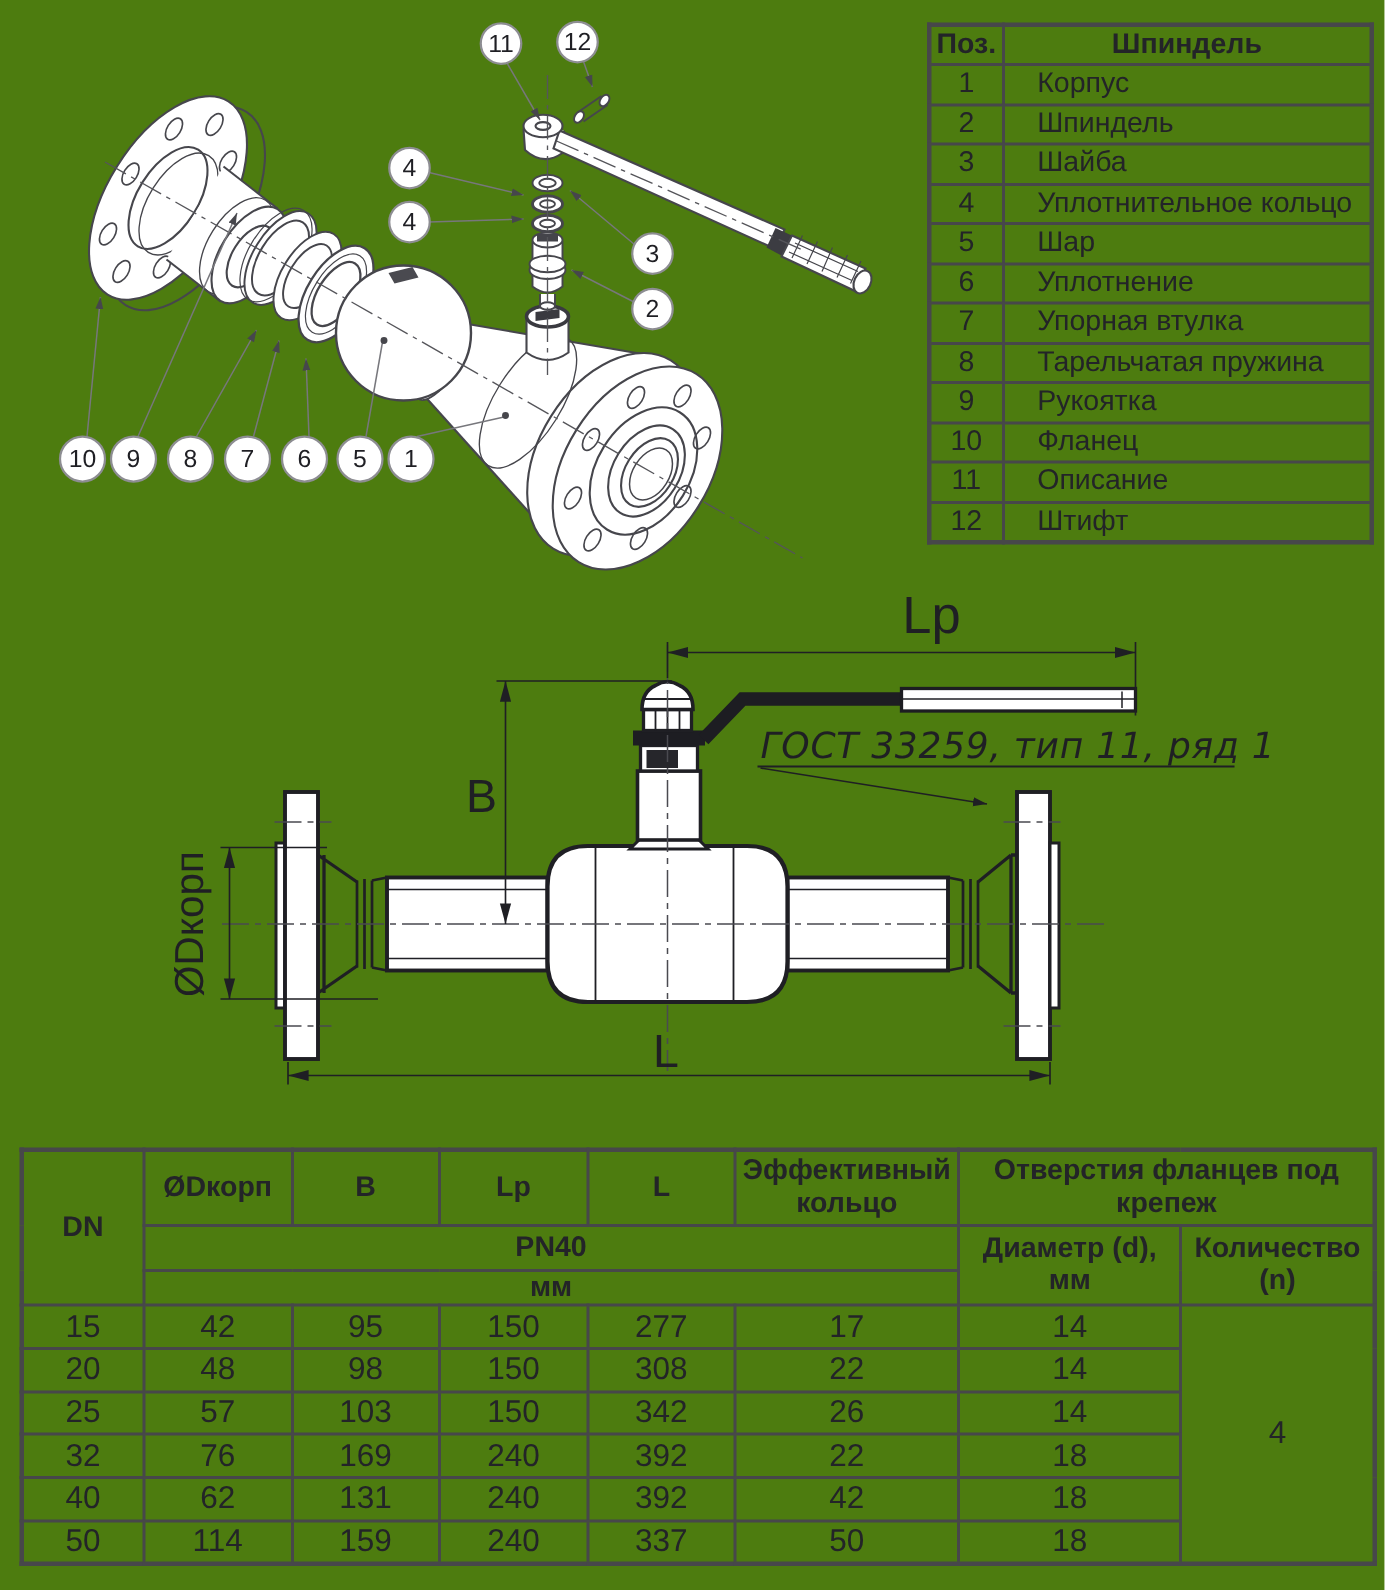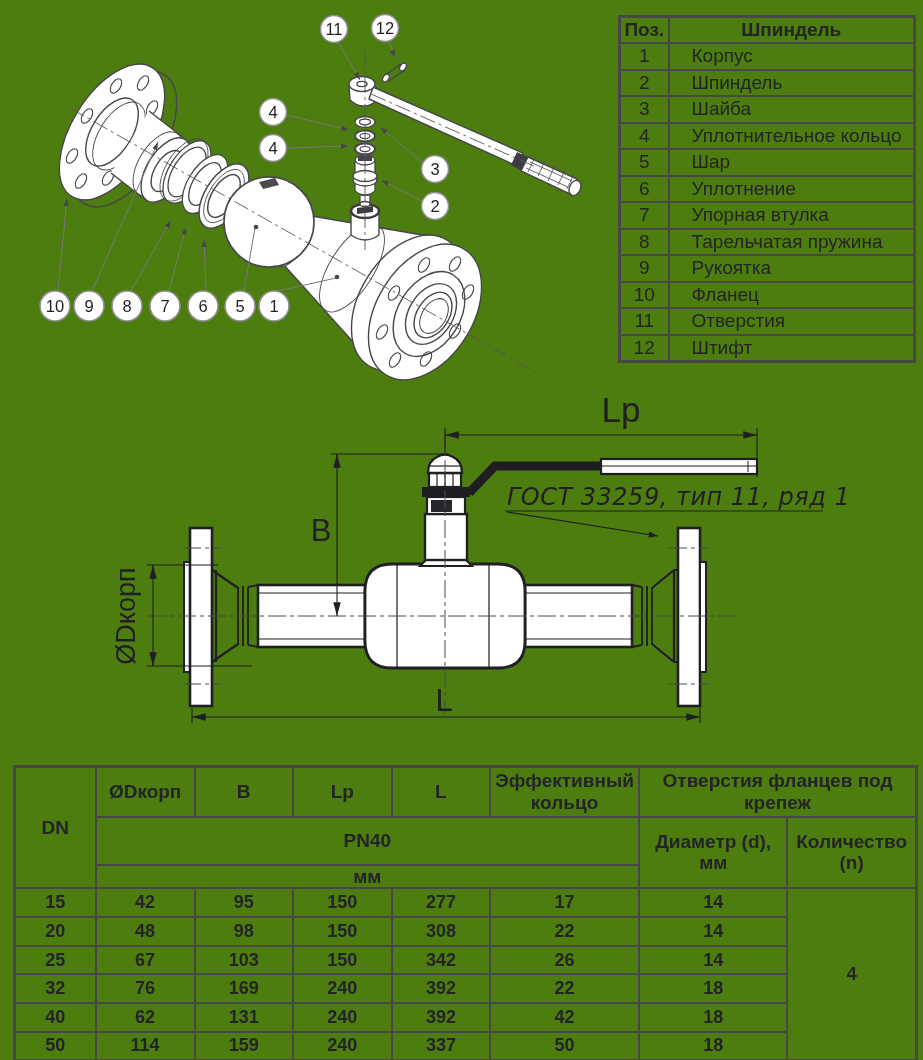--- a/index.html
+++ b/index.html
@@ -14,22 +14,22 @@
   #parts-table{position:absolute;left:618px;top:15px;}
   #parts-table table{width:295px;border:3px solid #47474a;}
   #parts-table tr{height:26.5px;}
   #parts-table th{font-size:19px;font-weight:bold;}
   #parts-table td{font-size:19px;font-weight:normal;}
   #parts-table td.desc{text-align:left;padding-left:22px;}
   
   #dims-table{position:absolute;left:13px;top:765px;}
   #dims-table table{width:905px;border:3px solid #47474a;}
   #dims-table th{font-size:19px;font-weight:bold;line-height:1.15;}
-  #dims-table td{font-size:18px;font-weight:bold;}
-  tr.hr1{height:50px;} tr.hr2{height:48px;} tr.hr3{height:22px;}
+  #dims-table td{font-size:21px;font-weight:normal;}
+  tr.hr1{height:50px;} tr.hr2{height:30px;} tr.hr3{height:22px;}
   tr.dr{height:28.7px;}
   
   #exploded-svg{position:absolute;left:0;top:0;}
   #dim-svg{position:absolute;left:0;top:390px;}
 </style>
 </head>
 <body>
 
 <div id="page">
 
@@ -281,21 +281,21 @@
       <tr>
             <td>9</td>
             <td class="desc">Рукоятка</td>
           </tr>
       <tr>
             <td>10</td>
             <td class="desc">Фланец</td>
           </tr>
       <tr>
             <td>11</td>
-            <td class="desc">Отверстия</td>
+            <td class="desc">Описание</td>
           </tr>
       <tr>
             <td>12</td>
             <td class="desc">Штифт</td>
           </tr>
     </tbody>
       </table>
   </div>
 
   <svg id="dim-svg" width="923" height="360" viewBox="0 390 923 360">
@@ -416,21 +416,21 @@
         <td>20</td>
         <td>48</td>
         <td>98</td>
         <td>150</td>
         <td>308</td>
         <td>22</td>
         <td>14</td>
       </tr>
       <tr class="dr">
         <td>25</td>
-        <td>67</td>
+        <td>57</td>
         <td>103</td>
         <td>150</td>
         <td>342</td>
         <td>26</td>
         <td>14</td>
       </tr>
       <tr class="dr">
         <td>32</td>
         <td>76</td>
         <td>169</td>

